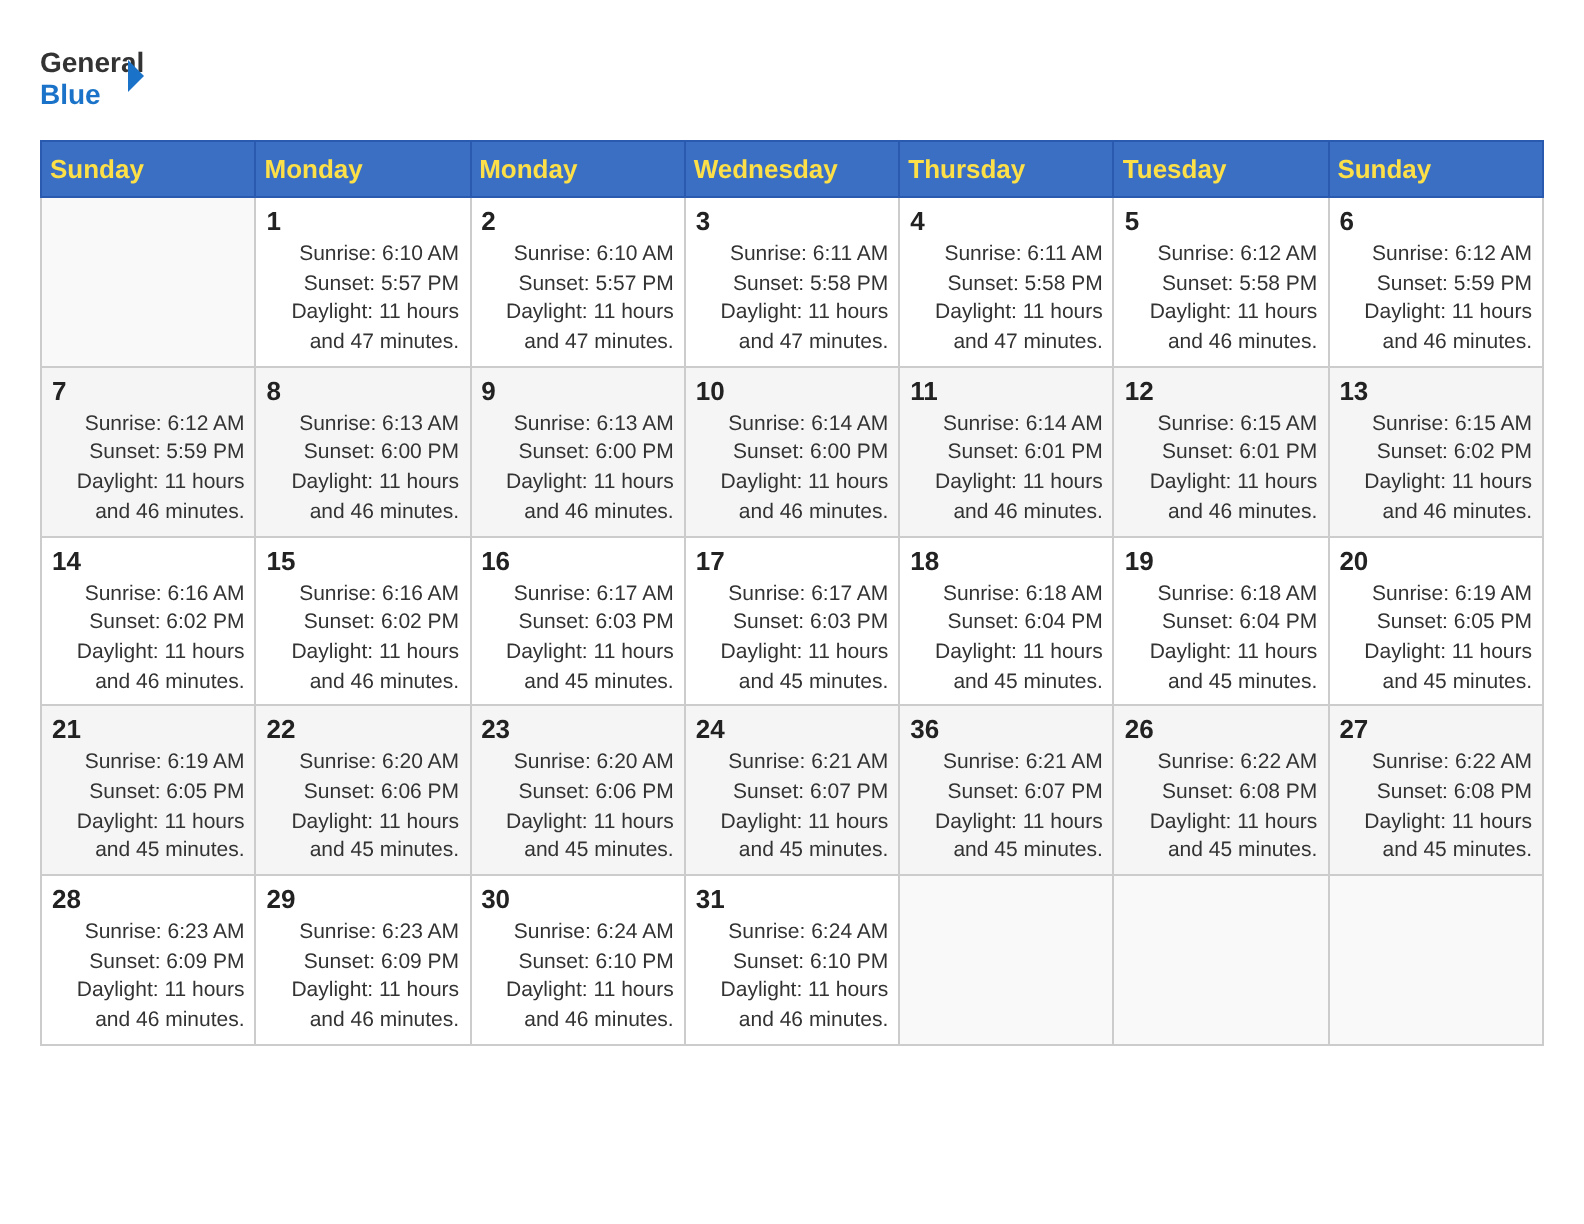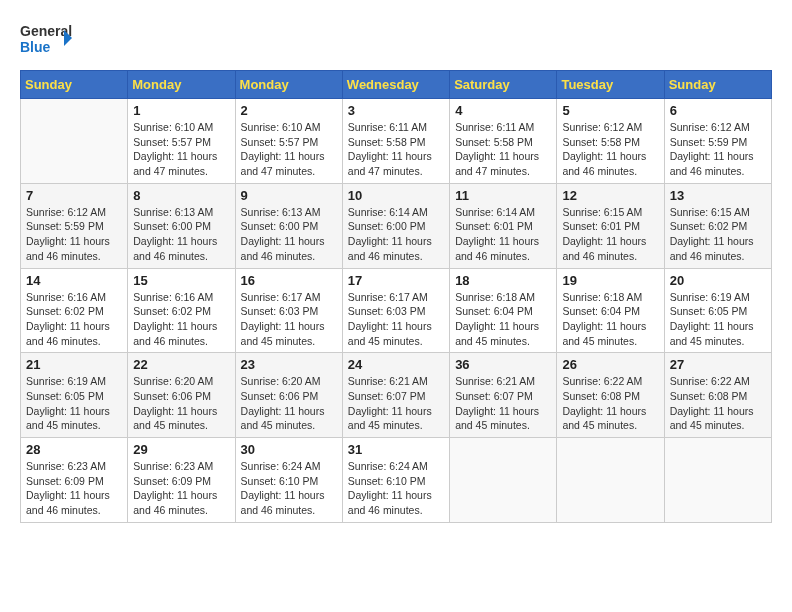--- a/index.html
+++ b/index.html
@@ -61,20 +61,21 @@
     .day-number {
       font-size: 13px;
       font-weight: bold;
       color: #222;
       margin-bottom: 2px;
     }
     .day-info {
       color: #333;
       font-size: 10.5px;
       line-height: 1.4;
+      text-align: right;
     }
     .empty-cell {
       background: #f9f9f9;
     }
   </style>
 </head>
 <body>
 
 <div class="header">
   <div class="logo">
@@ -90,21 +91,21 @@
   </div>
 </div>
 
 <table>
   <thead>
     <tr>
     <th>Sunday</th>
         <th>Monday</th>
         <th>Monday</th>
         <th>Wednesday</th>
-        <th>Saturday</th>
+        <th>Thursday</th>
         <th>Tuesday</th>
         <th>Sunday</th>
       </tr>
   </thead>
   <tbody id="calendar-body">
   <tr>
         <td class="empty-cell"></td>
         <td>
           <div class="day-number">1</div>
           <div class="day-info" style="white-space: pre-line;">Sunrise: 6:10 AM

